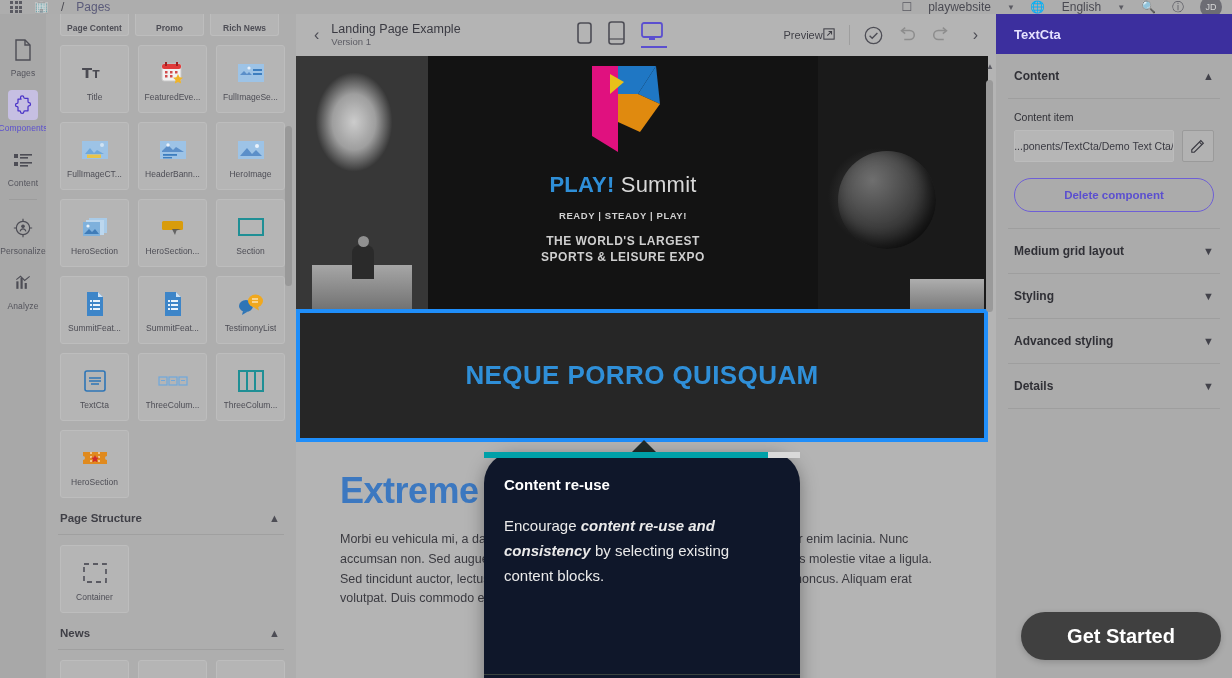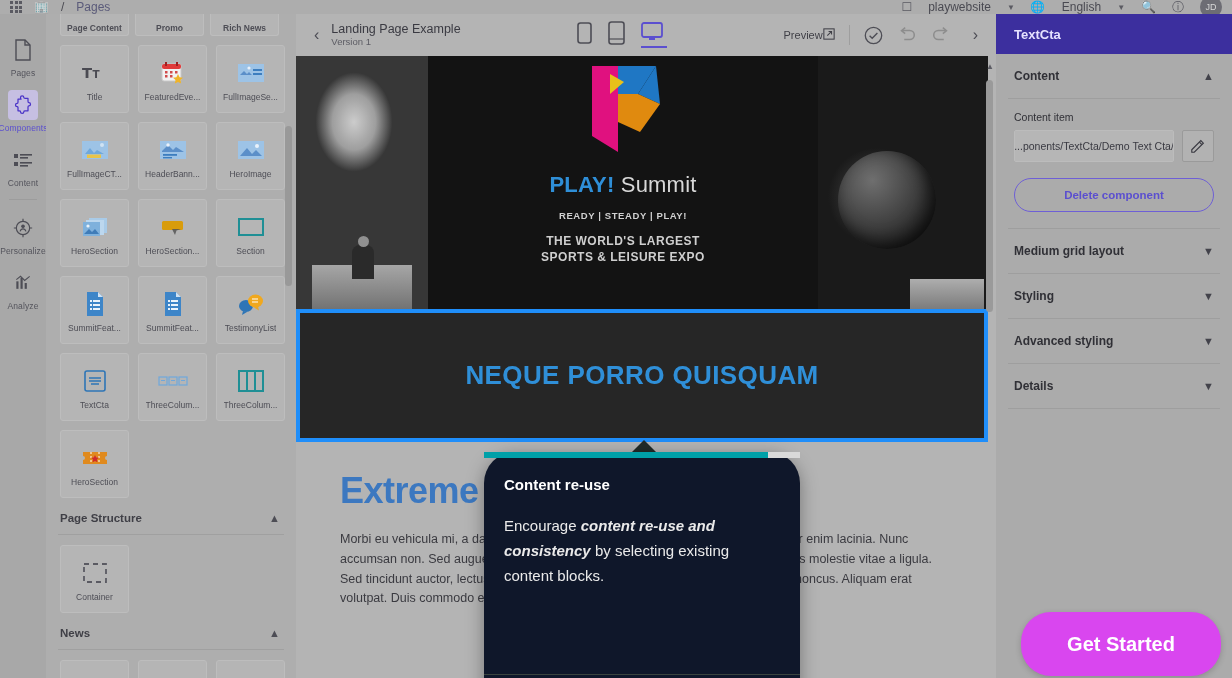--- a/index.html
+++ b/index.html
@@ -229,22 +229,22 @@
   .del-btn {
     margin-top: 16px; width: 100%; height: 34px; border: 1px solid #6e5fd6;
     border-radius: 17px; background: transparent; color: #5b4fcf;
     font-size: 11.5px; font-weight: 600; cursor: pointer;
     display: flex; align-items: center; justify-content: center;
     font-family: "Liberation Sans", sans-serif;
   }
 
   
   .fab {
-    position: absolute; left: 1021px; top: 612px; width: 200px; height: 64px;
-    background: #d946ef; border-radius: 30px; color: #fff;
+    position: absolute; left: 1021px; top: 612px; width: 200px; height: 48px;
+    background: #404040; border-radius: 30px; color: #fff;
     font-size: 20px; font-weight: 600; display: flex;
     align-items: center; justify-content: center; cursor: pointer;
     box-shadow: 0 2px 6px rgba(0,0,0,.18);
   }
 
   
   .tip {
     position: absolute; left: 484px; top: 452px; width: 316px; height: 280px;
     background: #0f172a; box-shadow: 0 4px 18px rgba(0,0,0,.35); border-radius: 31px;
   }

